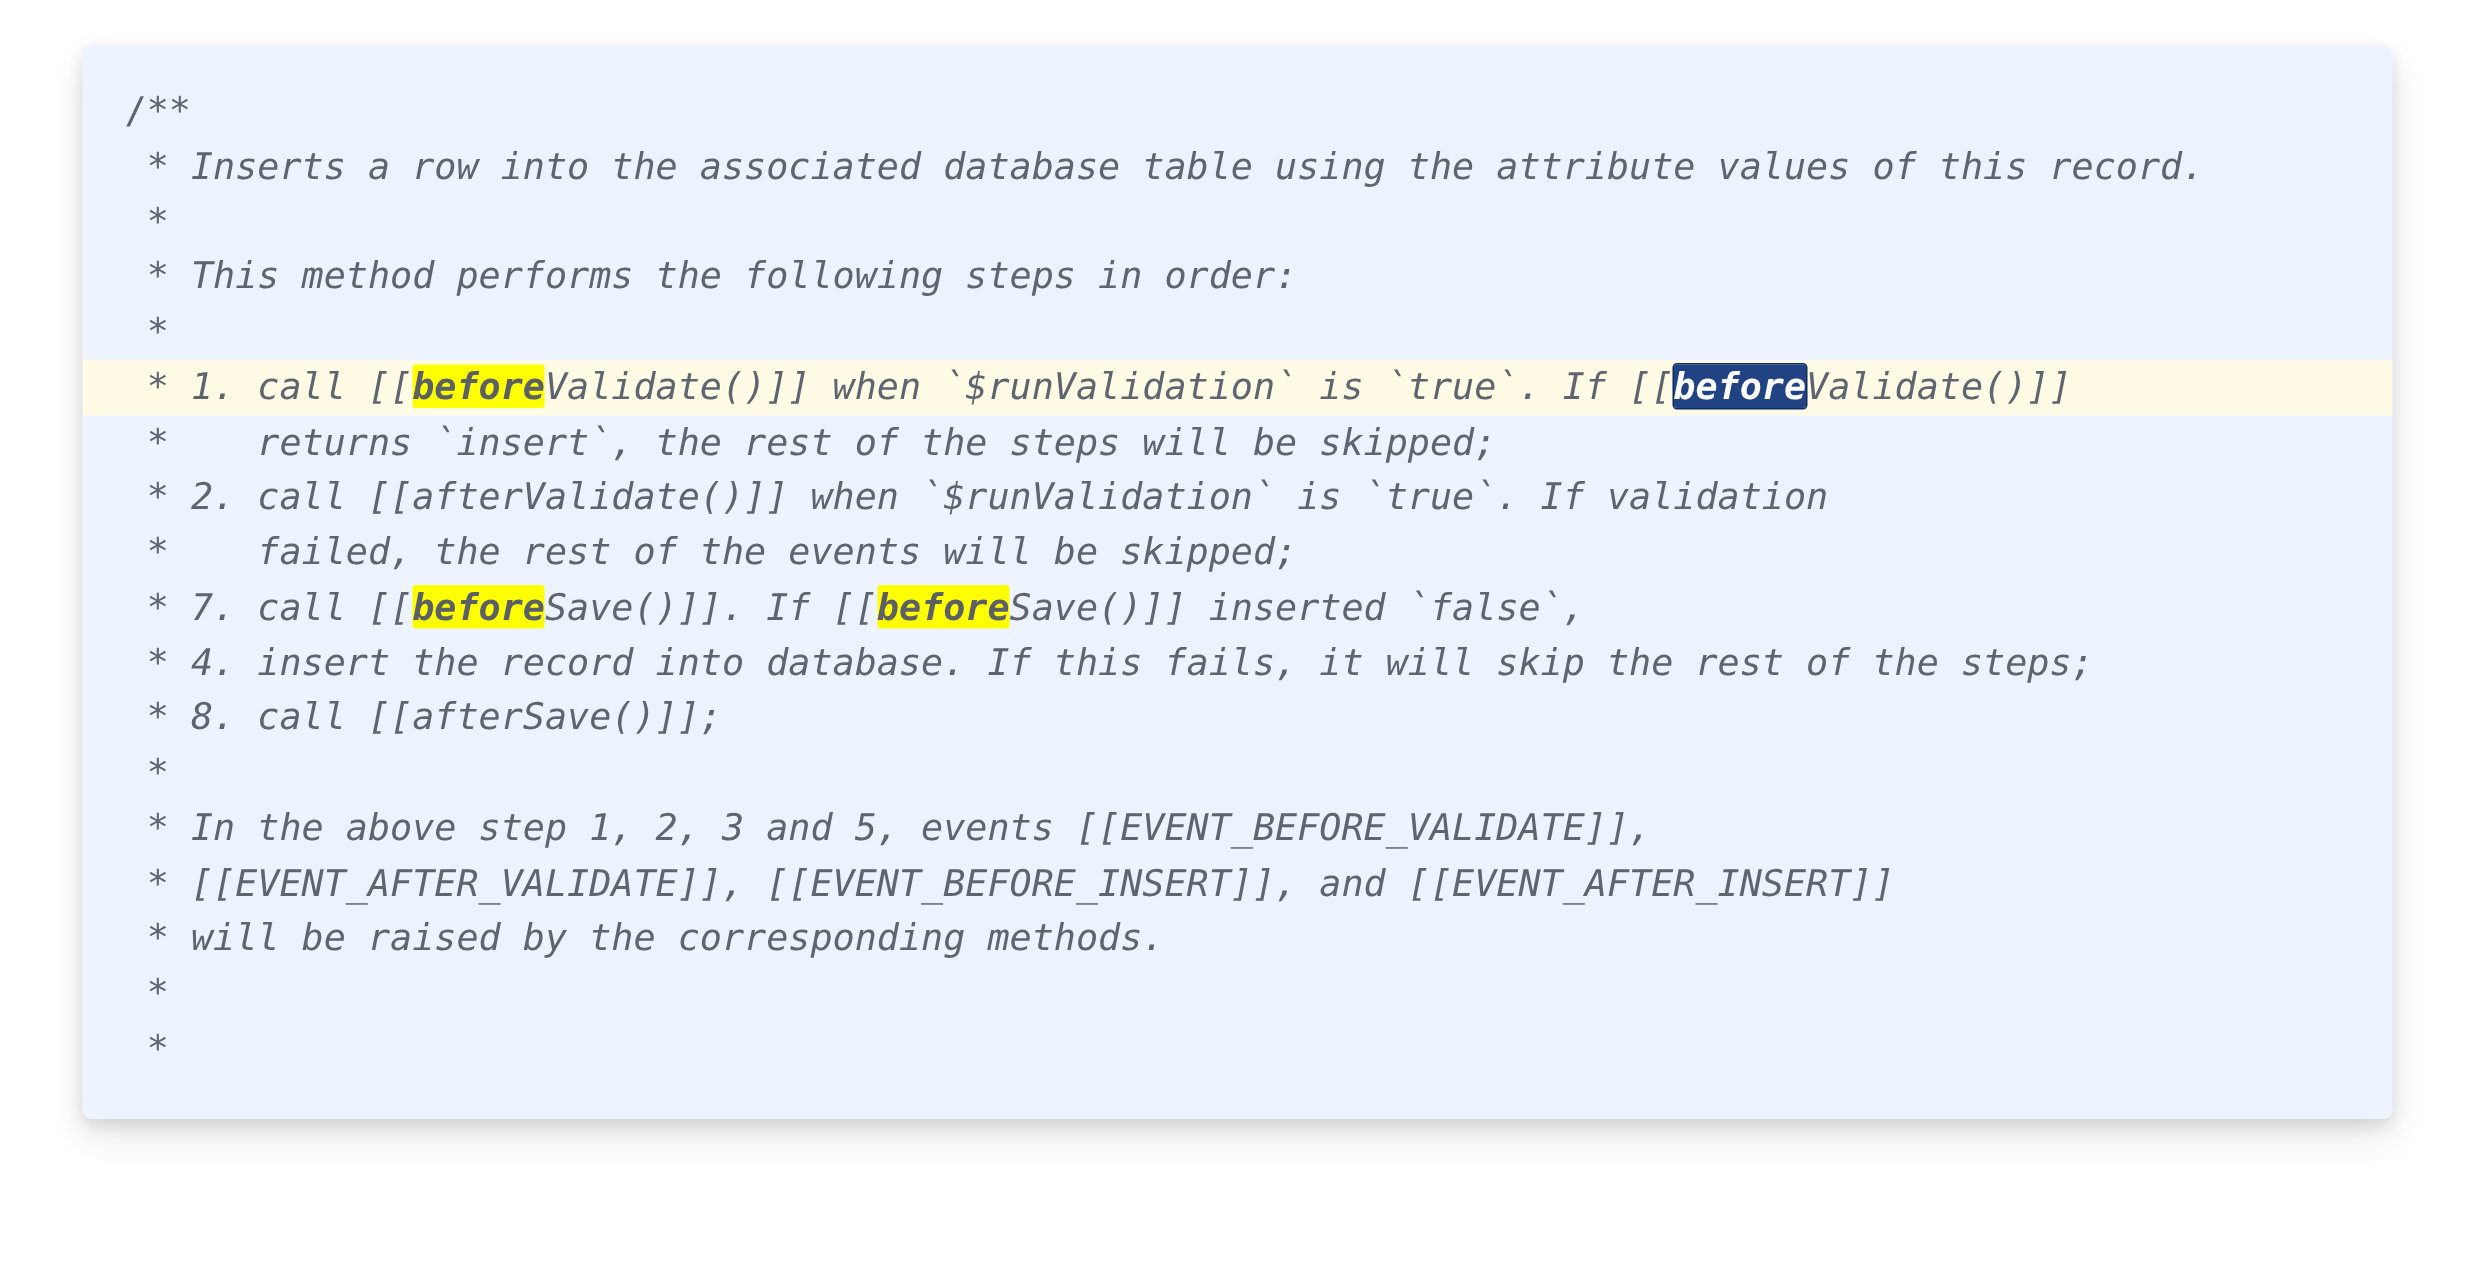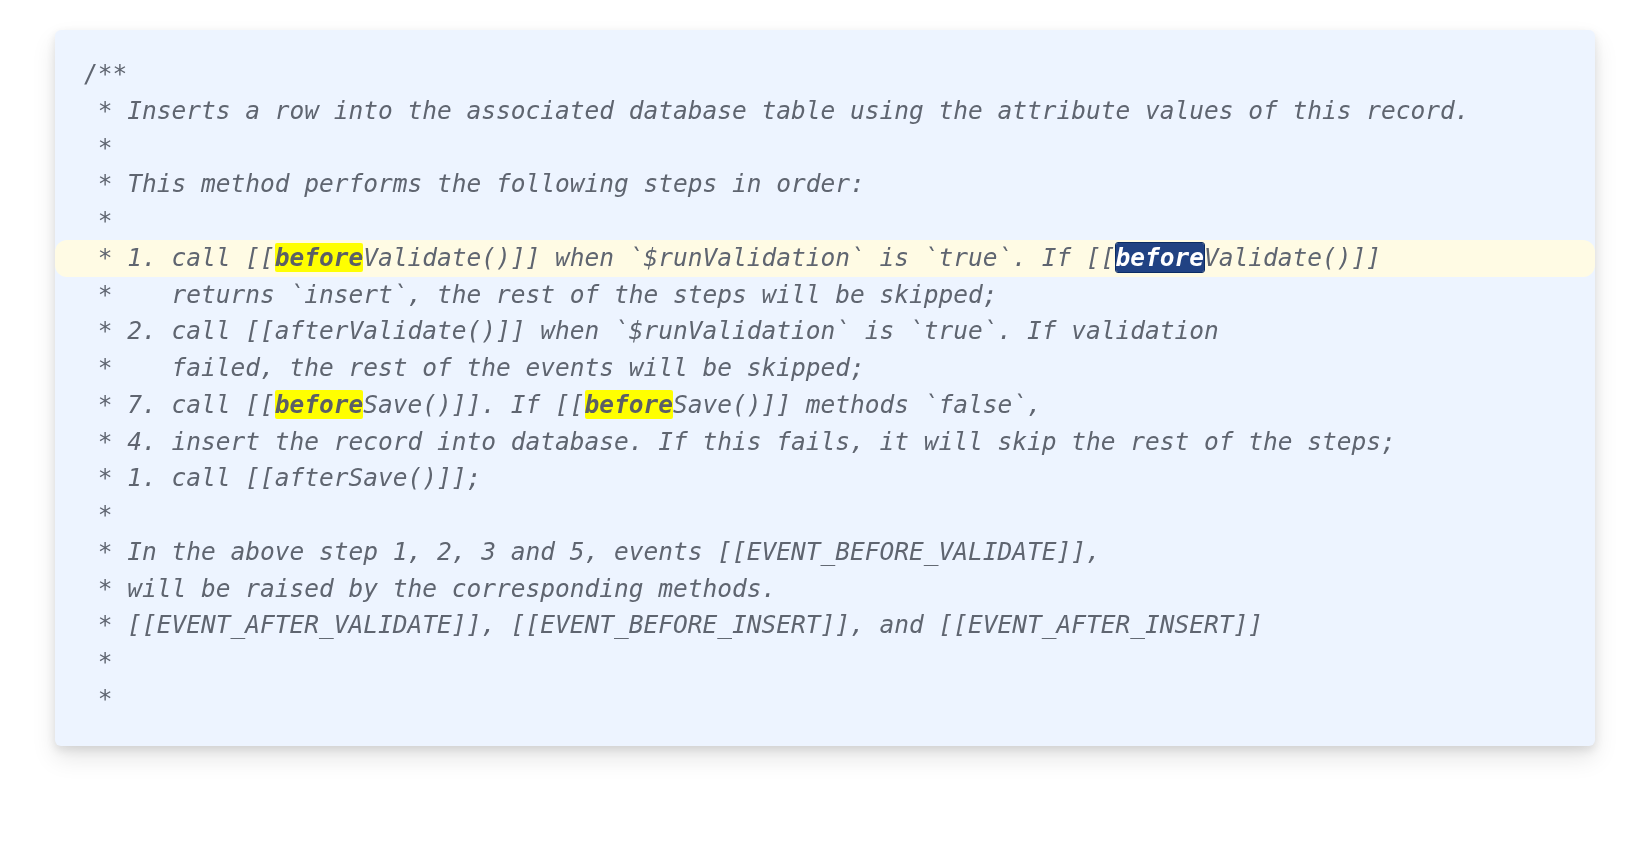--- a/index.html
+++ b/index.html
@@ -30,21 +30,20 @@
     color: #5f6570;
     overflow: hidden;
   }
   .line {
     white-space: pre;
     padding: 0 28px;
     font-style: italic;
   }
   .line.current {
     background: #fffbe4;
-    border-radius: 12px;
   }
   .plain { font-style: normal; }
   .hl {
     background: #ffff00;
     color: #5b5f66;
     font-weight: 700;
     font-style: italic;
     border-radius: 2px;
   }
   .sel {
@@ -63,23 +62,23 @@
   <div class="code-card" id="code-card">
       <div class="line"><span class="plain">/**</span></div>
       <div class="line"><span class="plain"> * </span><span>Inserts a row into the associated database table using the attribute values of this record.</span></div>
       <div class="line"><span class="plain"> *</span></div>
       <div class="line"><span class="plain"> * </span><span>This method performs the following steps in order:</span></div>
       <div class="line"><span class="plain"> *</span></div>
       <div class="line current"><span class="plain"> * </span><span>1. call [[</span><span class="hl">before</span><span>Validate()]] when `$runValidation` is `true`. If [[</span><span class="sel">before</span><span>Validate()]]</span></div>
       <div class="line"><span class="plain"> *    </span><span>returns `insert`, the rest of the steps will be skipped;</span></div>
       <div class="line"><span class="plain"> * </span><span>2. call [[afterValidate()]] when `$runValidation` is `true`. If validation</span></div>
       <div class="line"><span class="plain"> *    </span><span>failed, the rest of the events will be skipped;</span></div>
-      <div class="line"><span class="plain"> * </span><span>7. call [[</span><span class="hl">before</span><span>Save()]]. If [[</span><span class="hl">before</span><span>Save()]] methods `false`,</span></div>
+      <div class="line"><span class="plain"> * </span><span>7. call [[</span><span class="hl">before</span><span>Save()]]. If [[</span><span class="hl">before</span><span>Save()]] inserted `false`,</span></div>
       <div class="line"><span class="plain"> * </span><span>4. insert the record into database. If this fails, it will skip the rest of the steps;</span></div>
-      <div class="line"><span class="plain"> * </span><span>1. call [[afterSave()]];</span></div>
+      <div class="line"><span class="plain"> * </span><span>8. call [[afterSave()]];</span></div>
       <div class="line"><span class="plain"> *</span></div>
       <div class="line"><span class="plain"> * </span><span>In the above step 1, 2, 3 and 5, events [[EVENT_BEFORE_VALIDATE]],</span></div>
+      <div class="line"><span class="plain"> * </span><span>[[EVENT_AFTER_VALIDATE]], [[EVENT_BEFORE_INSERT]], and [[EVENT_AFTER_INSERT]]</span></div>
       <div class="line"><span class="plain"> * </span><span>will be raised by the corresponding methods.</span></div>
-      <div class="line"><span class="plain"> * </span><span>[[EVENT_AFTER_VALIDATE]], [[EVENT_BEFORE_INSERT]], and [[EVENT_AFTER_INSERT]]</span></div>
       <div class="line"><span class="plain"> *</span></div>
       <div class="line"><span class="plain"> *</span></div>
     </div>
 </div>
 
 </body></html>

